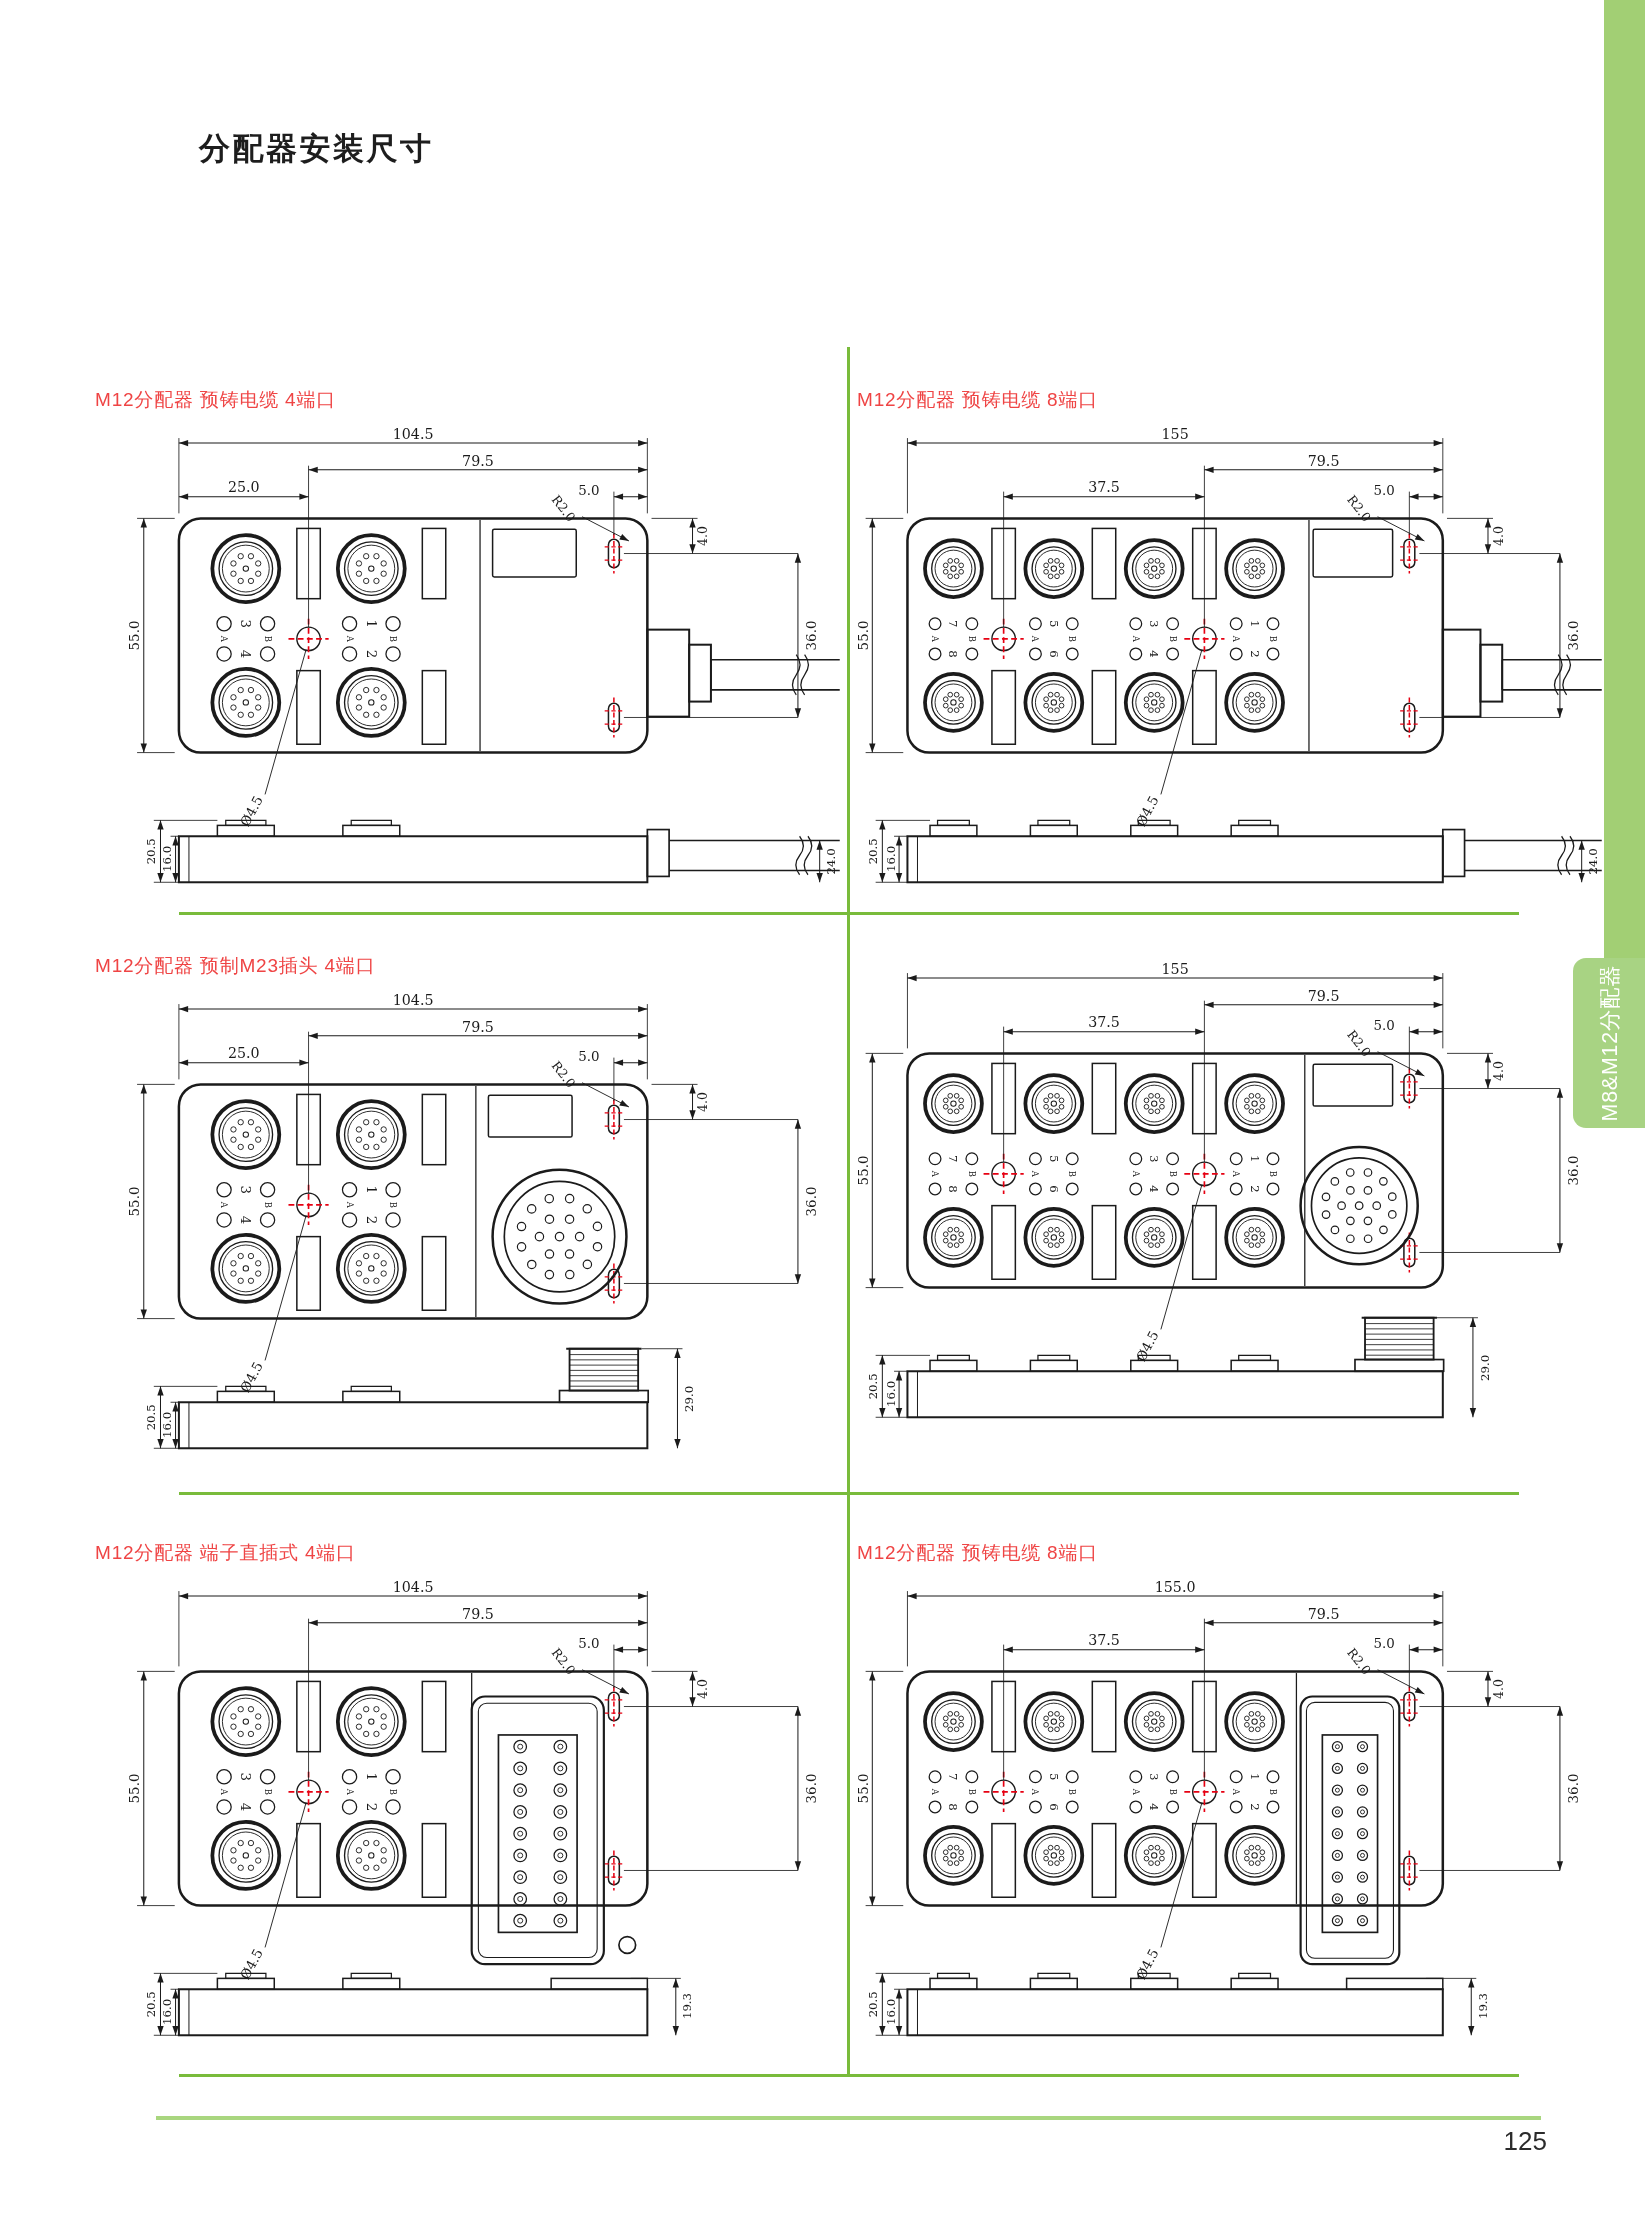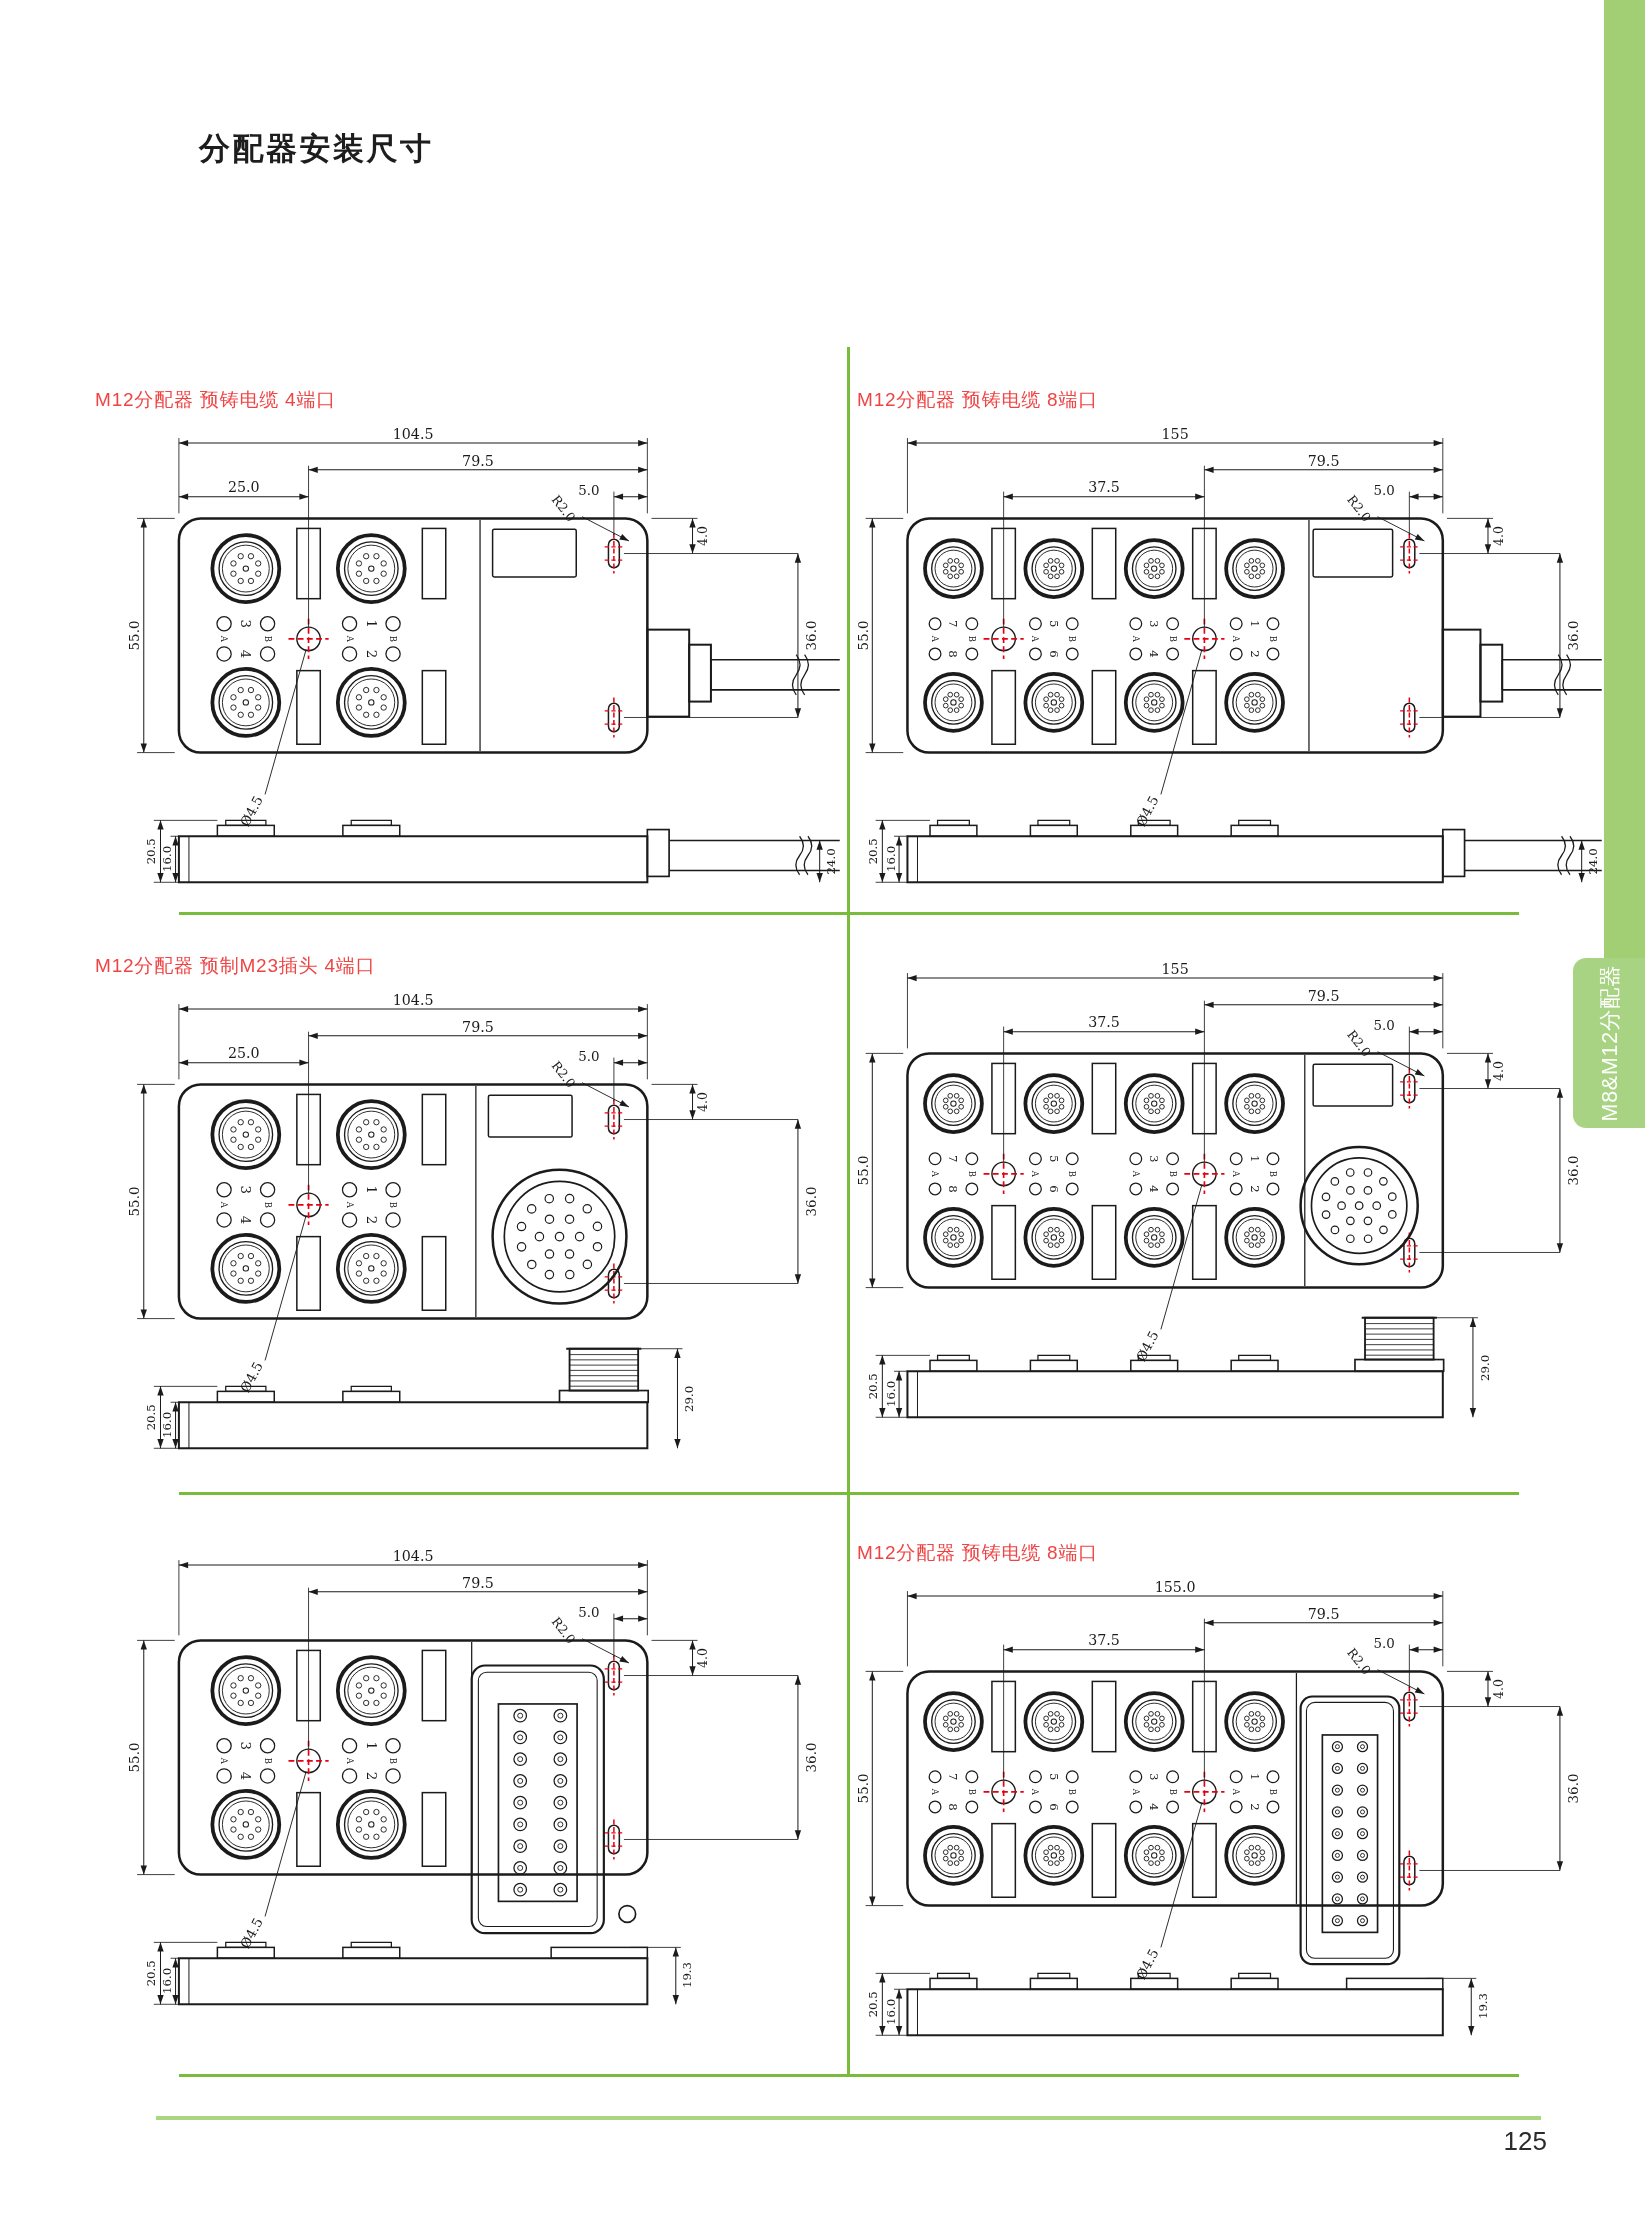--- a/index.html
+++ b/index.html
@@ -885,20 +885,21 @@
           <polygon points="0,0 11,3.8 11,-3.8" transform="translate(30 555) rotate(-90)" fill="#1b1b1b"></polygon>
           <text x="19" y="518" font-size="14" text-anchor="middle" dominant-baseline="central" fill="#1b1b1b" font-family="DejaVu Serif,serif" transform="rotate(-90 19 518)">20.5</text>
           <line x1="50" y1="500" x2="50" y2="555" stroke="#1b1b1b" stroke-width="1.2"></line>
           <polygon points="0,0 11,3.8 11,-3.8" transform="translate(50 500) rotate(90)" fill="#1b1b1b"></polygon>
           <polygon points="0,0 11,3.8 11,-3.8" transform="translate(50 555) rotate(-90)" fill="#1b1b1b"></polygon>
           <text x="40" y="527" font-size="14" text-anchor="middle" dominant-baseline="central" fill="#1b1b1b" font-family="DejaVu Serif,serif" transform="rotate(-90 40 527)">16.0</text>
         </g>
       </svg>
   </section>
   <section class="panel" style="left:95px;top:1540px">
+    <h2 class="panel-title">M12分配器 端子直插式 4端口</h2>
     <svg class="drawing" viewBox="0 0 890 575">
         <g>
           <rect x="100" y="120" width="560" height="280" rx="26" stroke="#1b1b1b" stroke-width="3" fill="none"></rect>
           <line x1="450" y1="122" x2="450" y2="398" stroke="#1b1b1b" stroke-width="1.5"></line>
           <rect x="241" y="132" width="28" height="84" rx="0" stroke="#1b1b1b" stroke-width="1.8" fill="none"></rect>
           <rect x="241" y="302" width="28" height="88" rx="0" stroke="#1b1b1b" stroke-width="1.8" fill="none"></rect>
           <rect x="391" y="132" width="28" height="84" rx="0" stroke="#1b1b1b" stroke-width="1.8" fill="none"></rect>
           <rect x="391" y="302" width="28" height="88" rx="0" stroke="#1b1b1b" stroke-width="1.8" fill="none"></rect>
           <circle cx="180" cy="180" r="40" stroke="#1b1b1b" stroke-width="4.5" fill="none"></circle>
           <circle cx="180" cy="180" r="32" stroke="#1b1b1b" stroke-width="1.6" fill="none"></circle>

